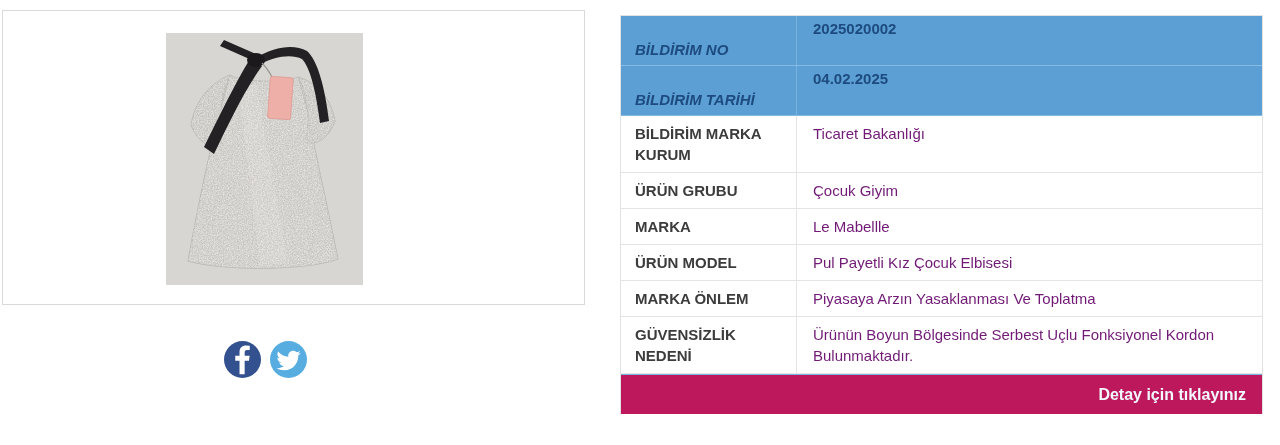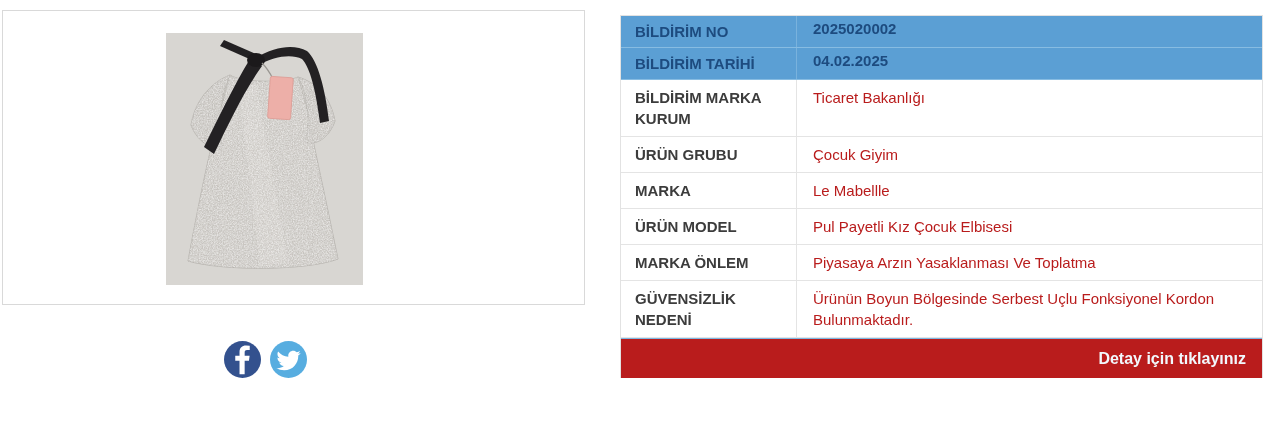--- a/index.html
+++ b/index.html
@@ -32,31 +32,31 @@
     background:#ffffff;
   }
   .t-row { display:flex; border-bottom:1px solid #e4e4e4; background:#ffffff; }
   .t-row .cell-label {
     width:175px; flex:0 0 175px;
     padding:7px 10px 7px 14px;
     font-size:15px; font-weight:bold; color:#3c3c3c; line-height:21px;
   }
   .t-row .cell-value {
     flex:1; padding:7px 16px 7px 16px;
-    font-size:15px; color:#b91c1c; line-height:21px;
+    font-size:15px; color:#701a75; line-height:21px;
     border-left:1px solid #e4e4e4;
   }
   .t-row.blue { background:#5b9fd4; border-bottom:1px solid #87bce2; }
-  .t-row.blue .cell-label { color:#1d4b7f; padding-top:5px; padding-bottom:5px; }
+  .t-row.blue .cell-label { color:#1d4b7f; padding-top:23px; padding-bottom:5px;font-style:italic; }
   .t-row.blue .cell-value {
     color:#1d4b7f; font-weight:bold; border-left:1px solid #79b2dd;
     padding-top:2px; padding-bottom:5px;
   }
   .t-footer {
-    display:block; background:#b91c1c; border-top:1px solid #7db6e2;
+    display:block; background:#be185d; border-top:1px solid #7db6e2;
     height:40px; line-height:40px; text-align:right;
     padding-right:16px; font-size:16px; font-weight:bold;
     color:#f2f8fd; text-decoration:none; cursor:pointer;
   }
 </style>
 </head>
 <body>
 
 <div class="stage">
 

